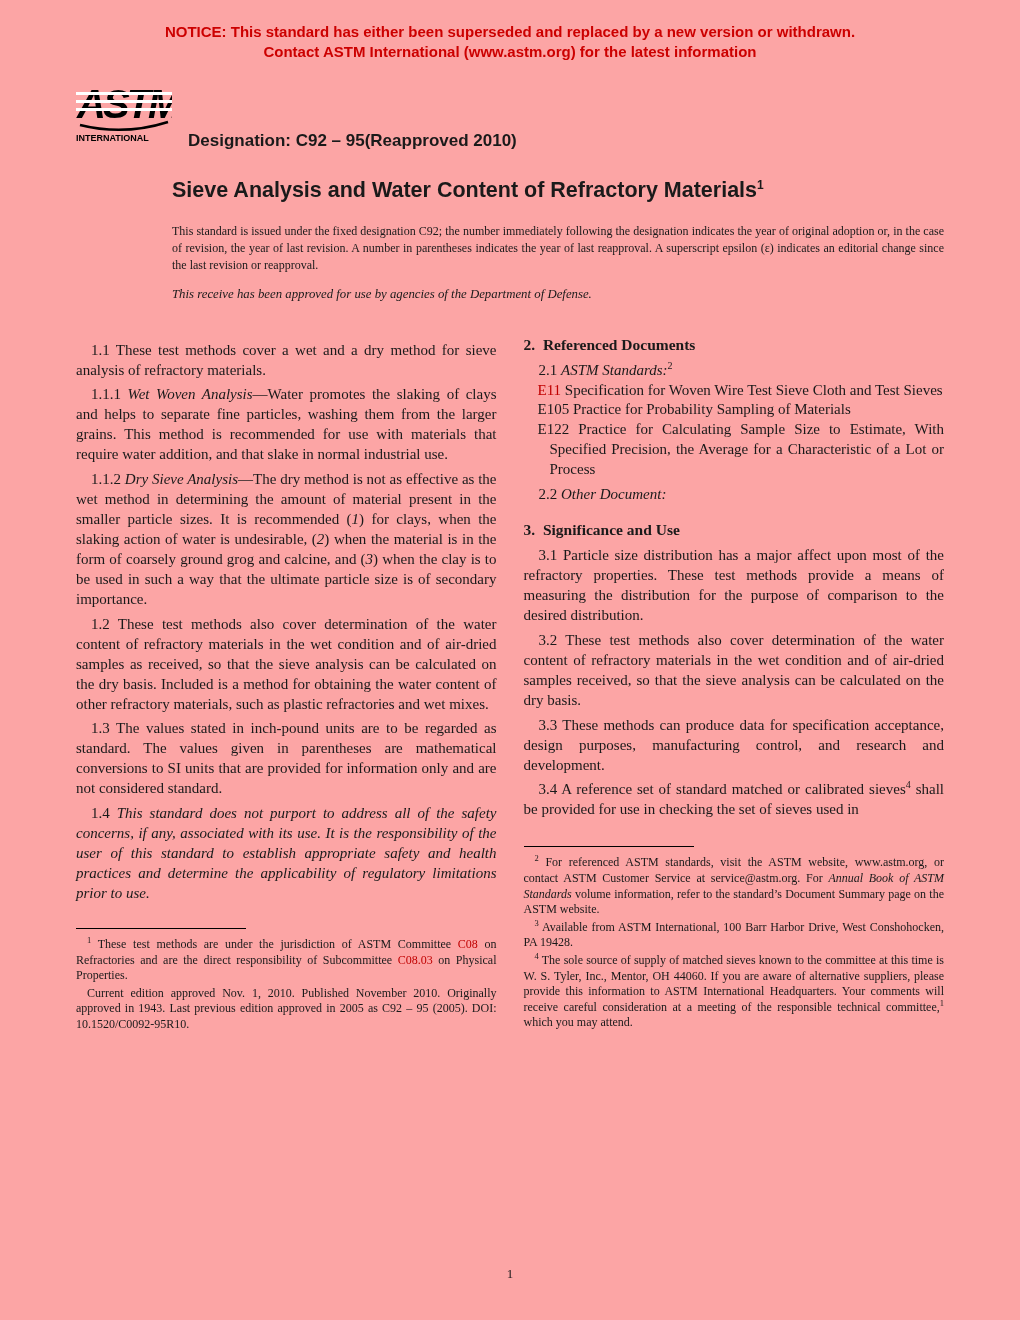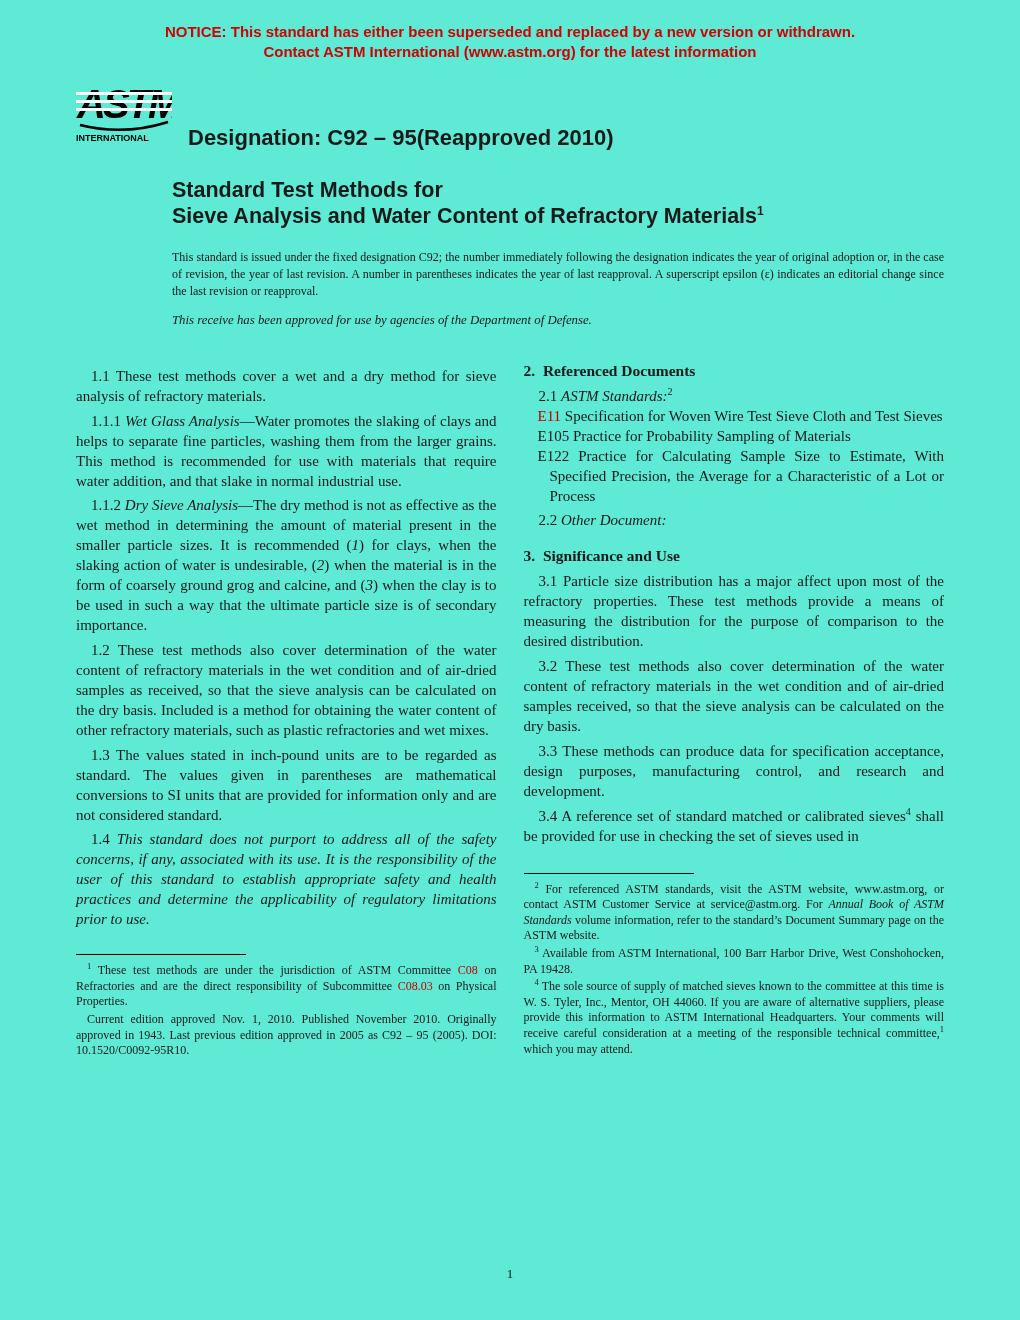--- a/index.html
+++ b/index.html
@@ -2,21 +2,21 @@
 <html><head>
 <meta charset="utf-8">
 <style>
   * { box-sizing: border-box; }
   html, body { margin: 0; padding: 0; background: #ffffff; }
   .page {
     position: relative;
     width: 1020px;
     height: 1320px;
     margin: 0 auto;
-    background: #5eead4;
+    background: #fca5a5;
     color: #1a1a1a;
     font-family: "Liberation Serif", serif;
     overflow: hidden;
   }
   
   .notice {
     padding-top: 22px;
     text-align: center;
     color: #cc0000;
     font-family: "Liberation Sans", sans-serif;
@@ -29,21 +29,21 @@
     display: flex;
     align-items: flex-end;
     margin: 16px 76px 2px 76px;
   }
   .logo-box { width: 100px; flex: 0 0 auto; }
   .designation {
     margin-top: 14px;
     margin-left: 12px;
     font-family: "Liberation Sans", sans-serif;
     font-weight: bold;
-    font-size: 22px;
+    font-size: 17px;
   }
   
   .title-block {
     margin: 26px 76px 0 172px;
     font-family: "Liberation Sans", sans-serif;
     font-weight: bold;
     font-size: 21.5px;
     line-height: 1.22;
   }
   .title-block sup { font-size: 12px; }
@@ -143,34 +143,33 @@
         <rect x="0" y="23" width="96" height="3" fill="#ffffff"></rect>
         <rect x="0" y="31" width="96" height="3" fill="#ffffff"></rect>
         <path d="M4 48 Q 48 59 92 45" stroke="#000" stroke-width="2.5" fill="none"></path>
         <text x="0" y="64" font-family="Liberation Sans, sans-serif" font-weight="bold" font-size="9" fill="#000">INTERNATIONAL</text>
       </svg>
     </div>
     <div class="designation">Designation: C92 – 95(Reapproved 2010)</div>
   </div>
 
   <div class="title-block">
-    <div>Standard Test Methods for</div>
     <div><span>Sieve Analysis and Water Content of Refractory Materials</span><sup>1</sup></div>
   </div>
 
   <div class="intro">This standard is issued under the fixed designation C92; the number immediately following the designation indicates the year of original adoption or, in the case of revision, the year of last revision. A number in parentheses indicates the year of last reapproval. A superscript epsilon (ε) indicates an editorial change since the last revision or reapproval.</div>
   <div class="dod-line">This receive has been approved for use by agencies of the Department of Defense.</div>
 
   <div class="main">
 
     <div class="col">
 
       <p class="para">1.1 These test methods cover a wet and a dry method for sieve analysis of refractory materials.</p>
 
-      <p class="para"><span>1.1.1 </span><span class="it">Wet Glass Analysis</span><span>—Water promotes the slaking of clays and helps to separate fine particles, washing them from the larger grains. This method is recommended for use with materials that require water addition, and that slake in normal industrial use.</span></p>
+      <p class="para"><span>1.1.1 </span><span class="it">Wet Woven Analysis</span><span>—Water promotes the slaking of clays and helps to separate fine particles, washing them from the larger grains. This method is recommended for use with materials that require water addition, and that slake in normal industrial use.</span></p>
 
       <p class="para"><span>1.1.2 </span><span class="it">Dry Sieve Analysis</span><span>—The dry method is not as effective as the wet method in determining the amount of material present in the smaller particle sizes. It is recommended (</span><span class="it">1</span><span>) for clays, when the slaking action of water is undesirable, (</span><span class="it">2</span><span>) when the material is in the form of coarsely ground grog and calcine, and (</span><span class="it">3</span><span>) when the clay is to be used in such a way that the ultimate particle size is of secondary importance.</span></p>
 
       <p class="para">1.2 These test methods also cover determination of the water content of refractory materials in the wet condition and of air-dried samples as received, so that the sieve analysis can be calculated on the dry basis. Included is a method for obtaining the water content of other refractory materials, such as plastic refractories and wet mixes.</p>
 
       <p class="para">1.3 The values stated in inch-pound units are to be regarded as standard. The values given in parentheses are mathematical conversions to SI units that are provided for information only and are not considered standard.</p>
 
       <p class="para"><span>1.4 </span><span class="it">This standard does not purport to address all of the safety concerns, if any, associated with its use. It is the responsibility of the user of this standard to establish appropriate safety and health practices and determine the applicability of regulatory limitations prior to use.</span></p>
 
       <div class="fn-sep"></div>

